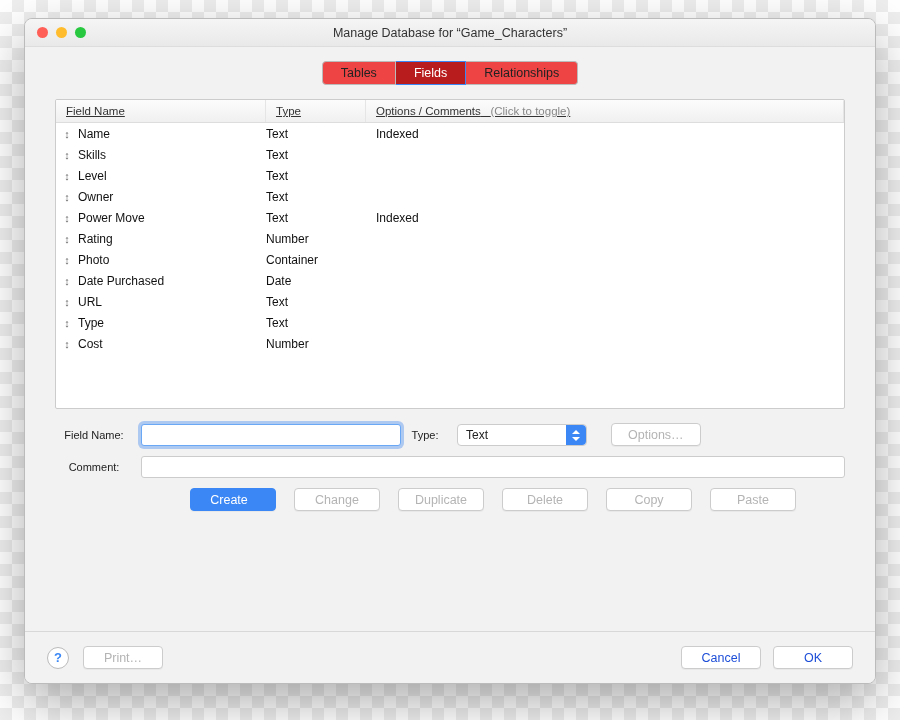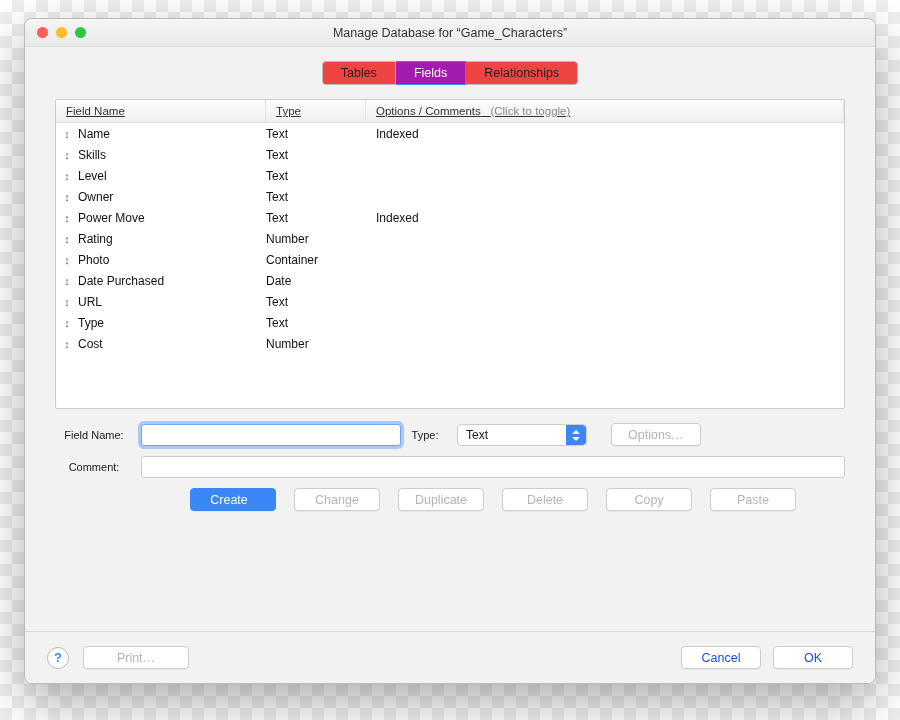--- a/index.html
+++ b/index.html
@@ -38,21 +38,21 @@
   .content { padding: 14px 22px 16px 22px; }
   .segmented { display:flex; justify-content:center; margin-bottom:14px; }
   .seg-btn {
     padding:4px 18px; font-size:12.5px;
     background:#ef4444; border:1px solid #bbb;
     color:#222;
   }
   .seg-btn:first-child{border-radius:4px 0 0 4px;}
   .seg-btn:last-child{border-radius:0 4px 4px 0;}
   .seg-btn + .seg-btn { border-left:none; }
-  .seg-btn.active { background:#a21caf; color:#fff; border-color:#3a87f5; }
+  .seg-btn.active { background:#b91c1c; color:#fff; border-color:#3a87f5; }
   .rowbar {
     display:flex; align-items:center; font-size:12px;
     padding: 0 8px 8px 8px;
   }
   .lbl { color:#222; }
   .sel {
     height:22px; background:#fff; border:1px solid #ccc; border-radius:4px;
     display:flex; align-items:center; padding:0 8px; font-size:12px;
     position:relative; min-width:0;
   }
@@ -239,19 +239,19 @@
         <div class="btn disabled" style="width:86px;">Delete</div>
         <div class="btn disabled" style="width:86px;">Copy</div>
         <div class="btn disabled" style="width:86px;">Paste</div>
       </div>
     </div>
 
   </div>
 
   <div class="footer">
     <div class="help">?</div>
-    <div class="btn disabled" style="width:106px;">Print…</div>
+    <div class="btn disabled" style="width:80px;">Print…</div>
     <span class="spacer"></span>
     <div class="btn" style="width:80px; margin-right:12px;">Cancel</div>
     <div class="btn" style="width:80px;">OK</div>
   </div>
 
 </div>
 
 </body></html>

